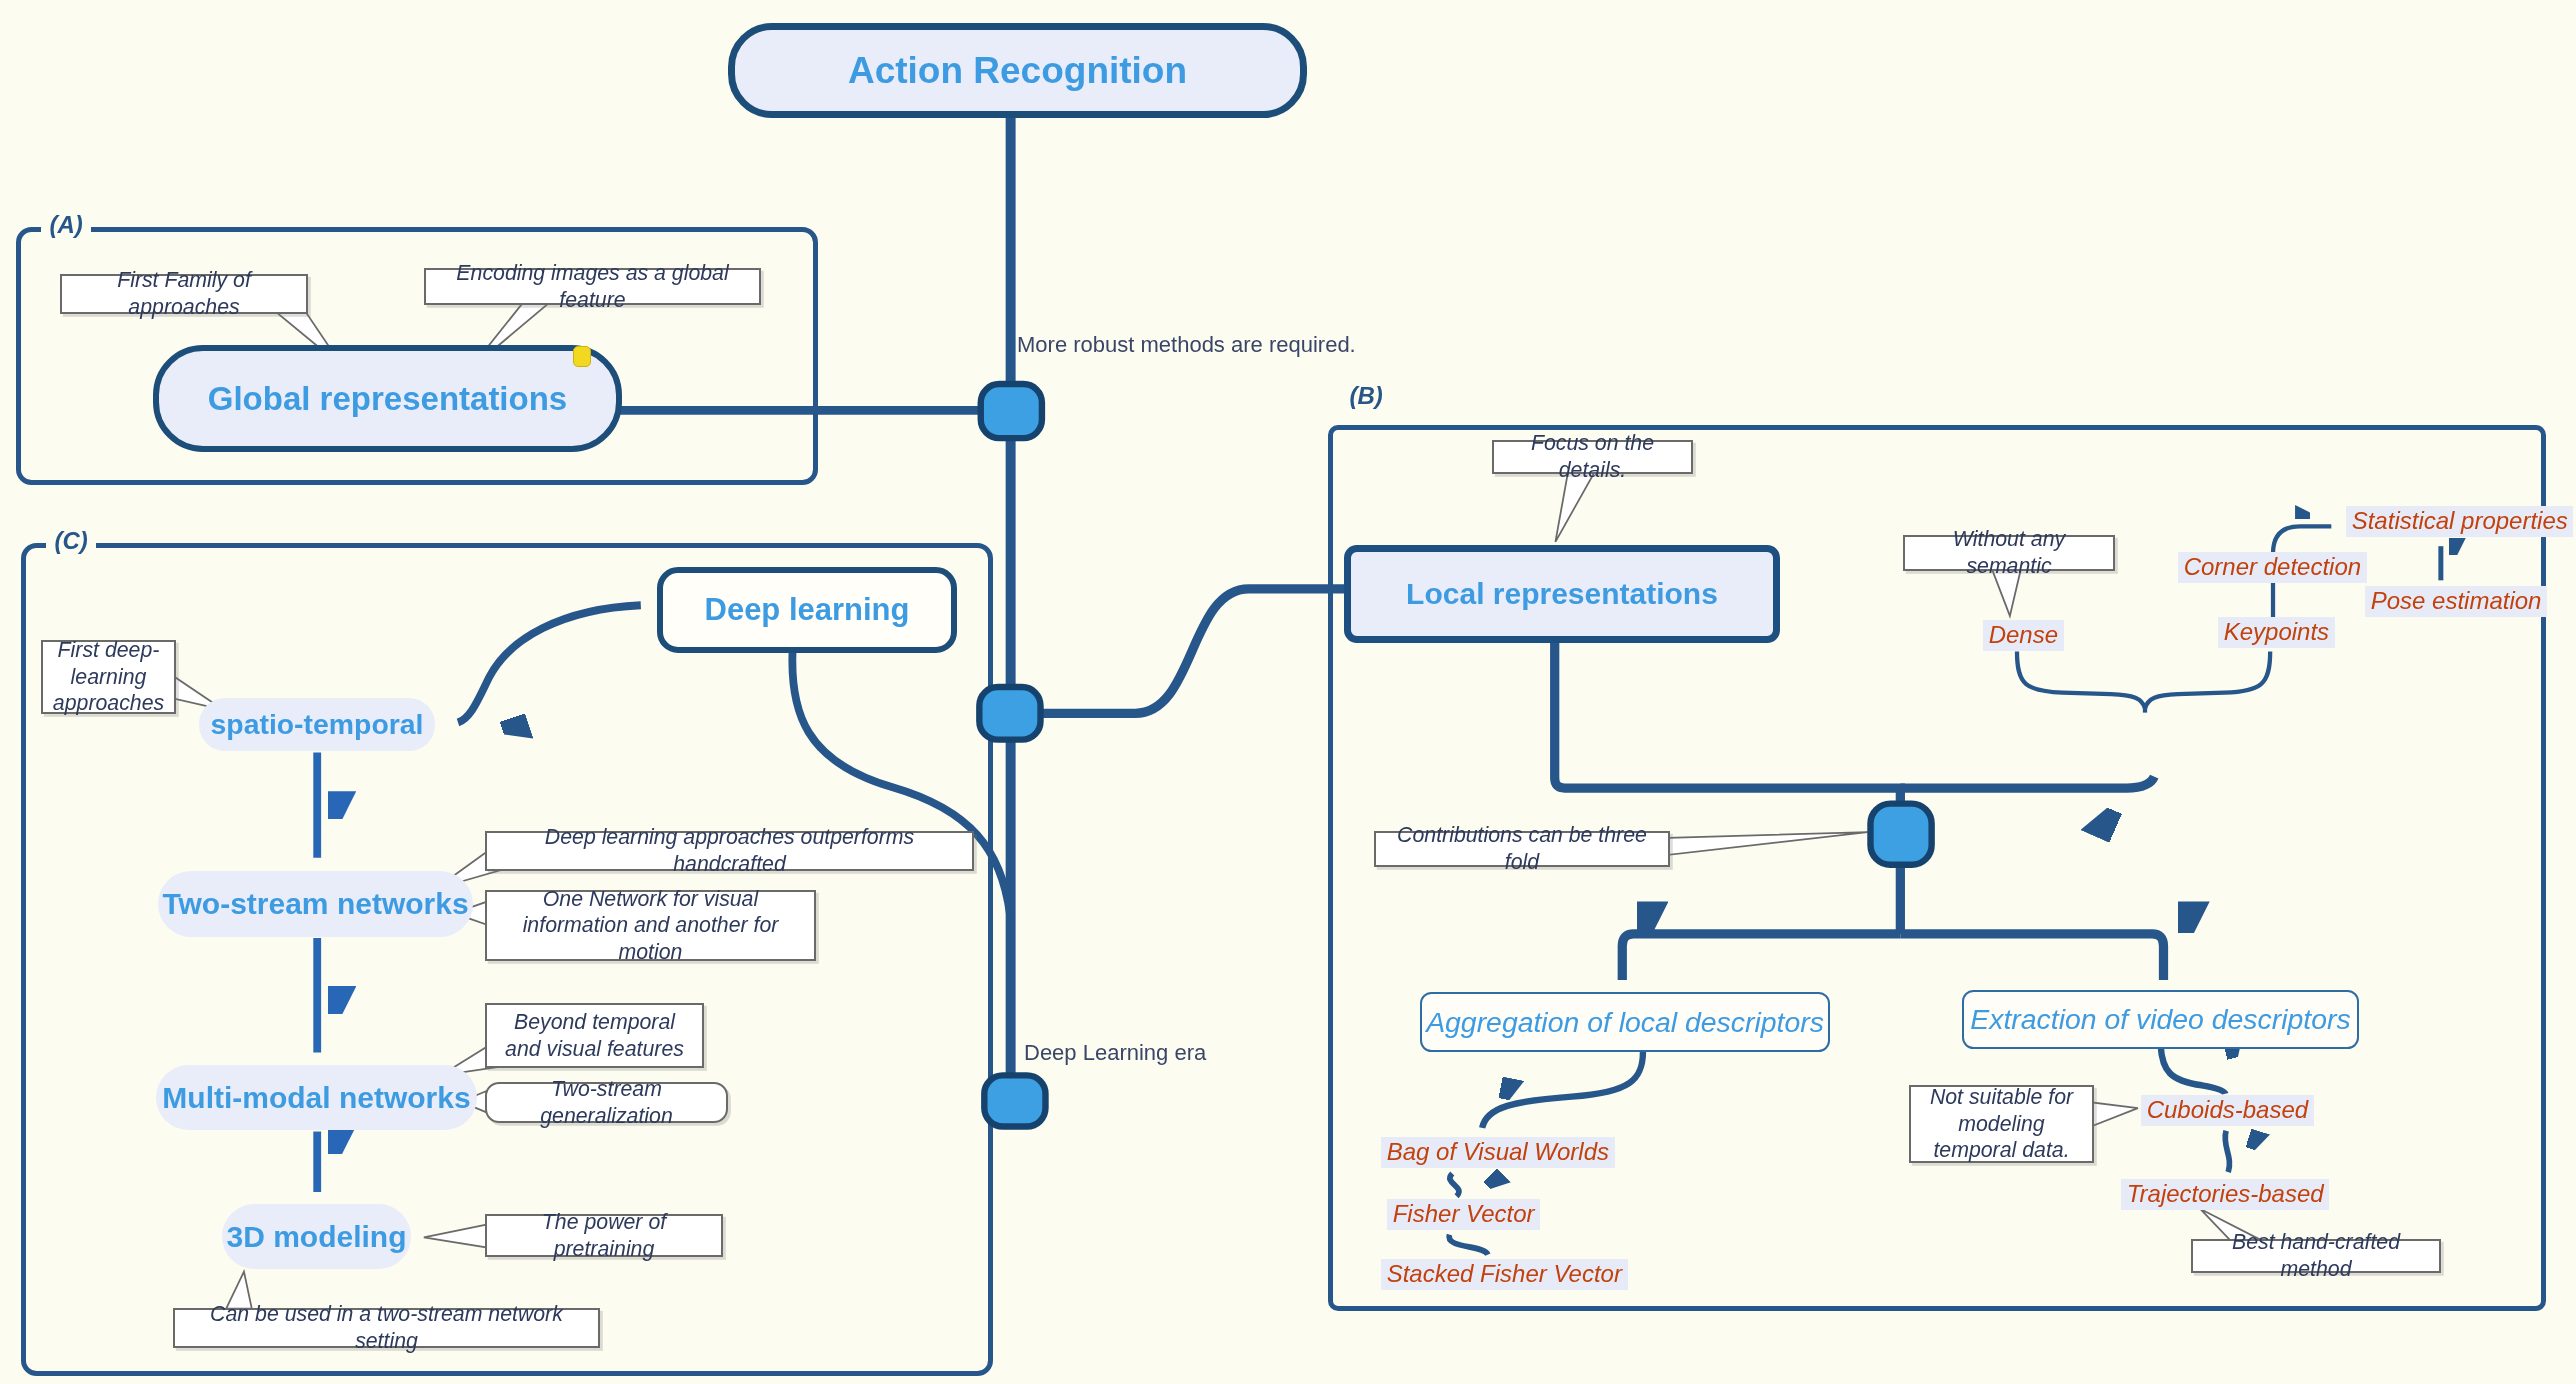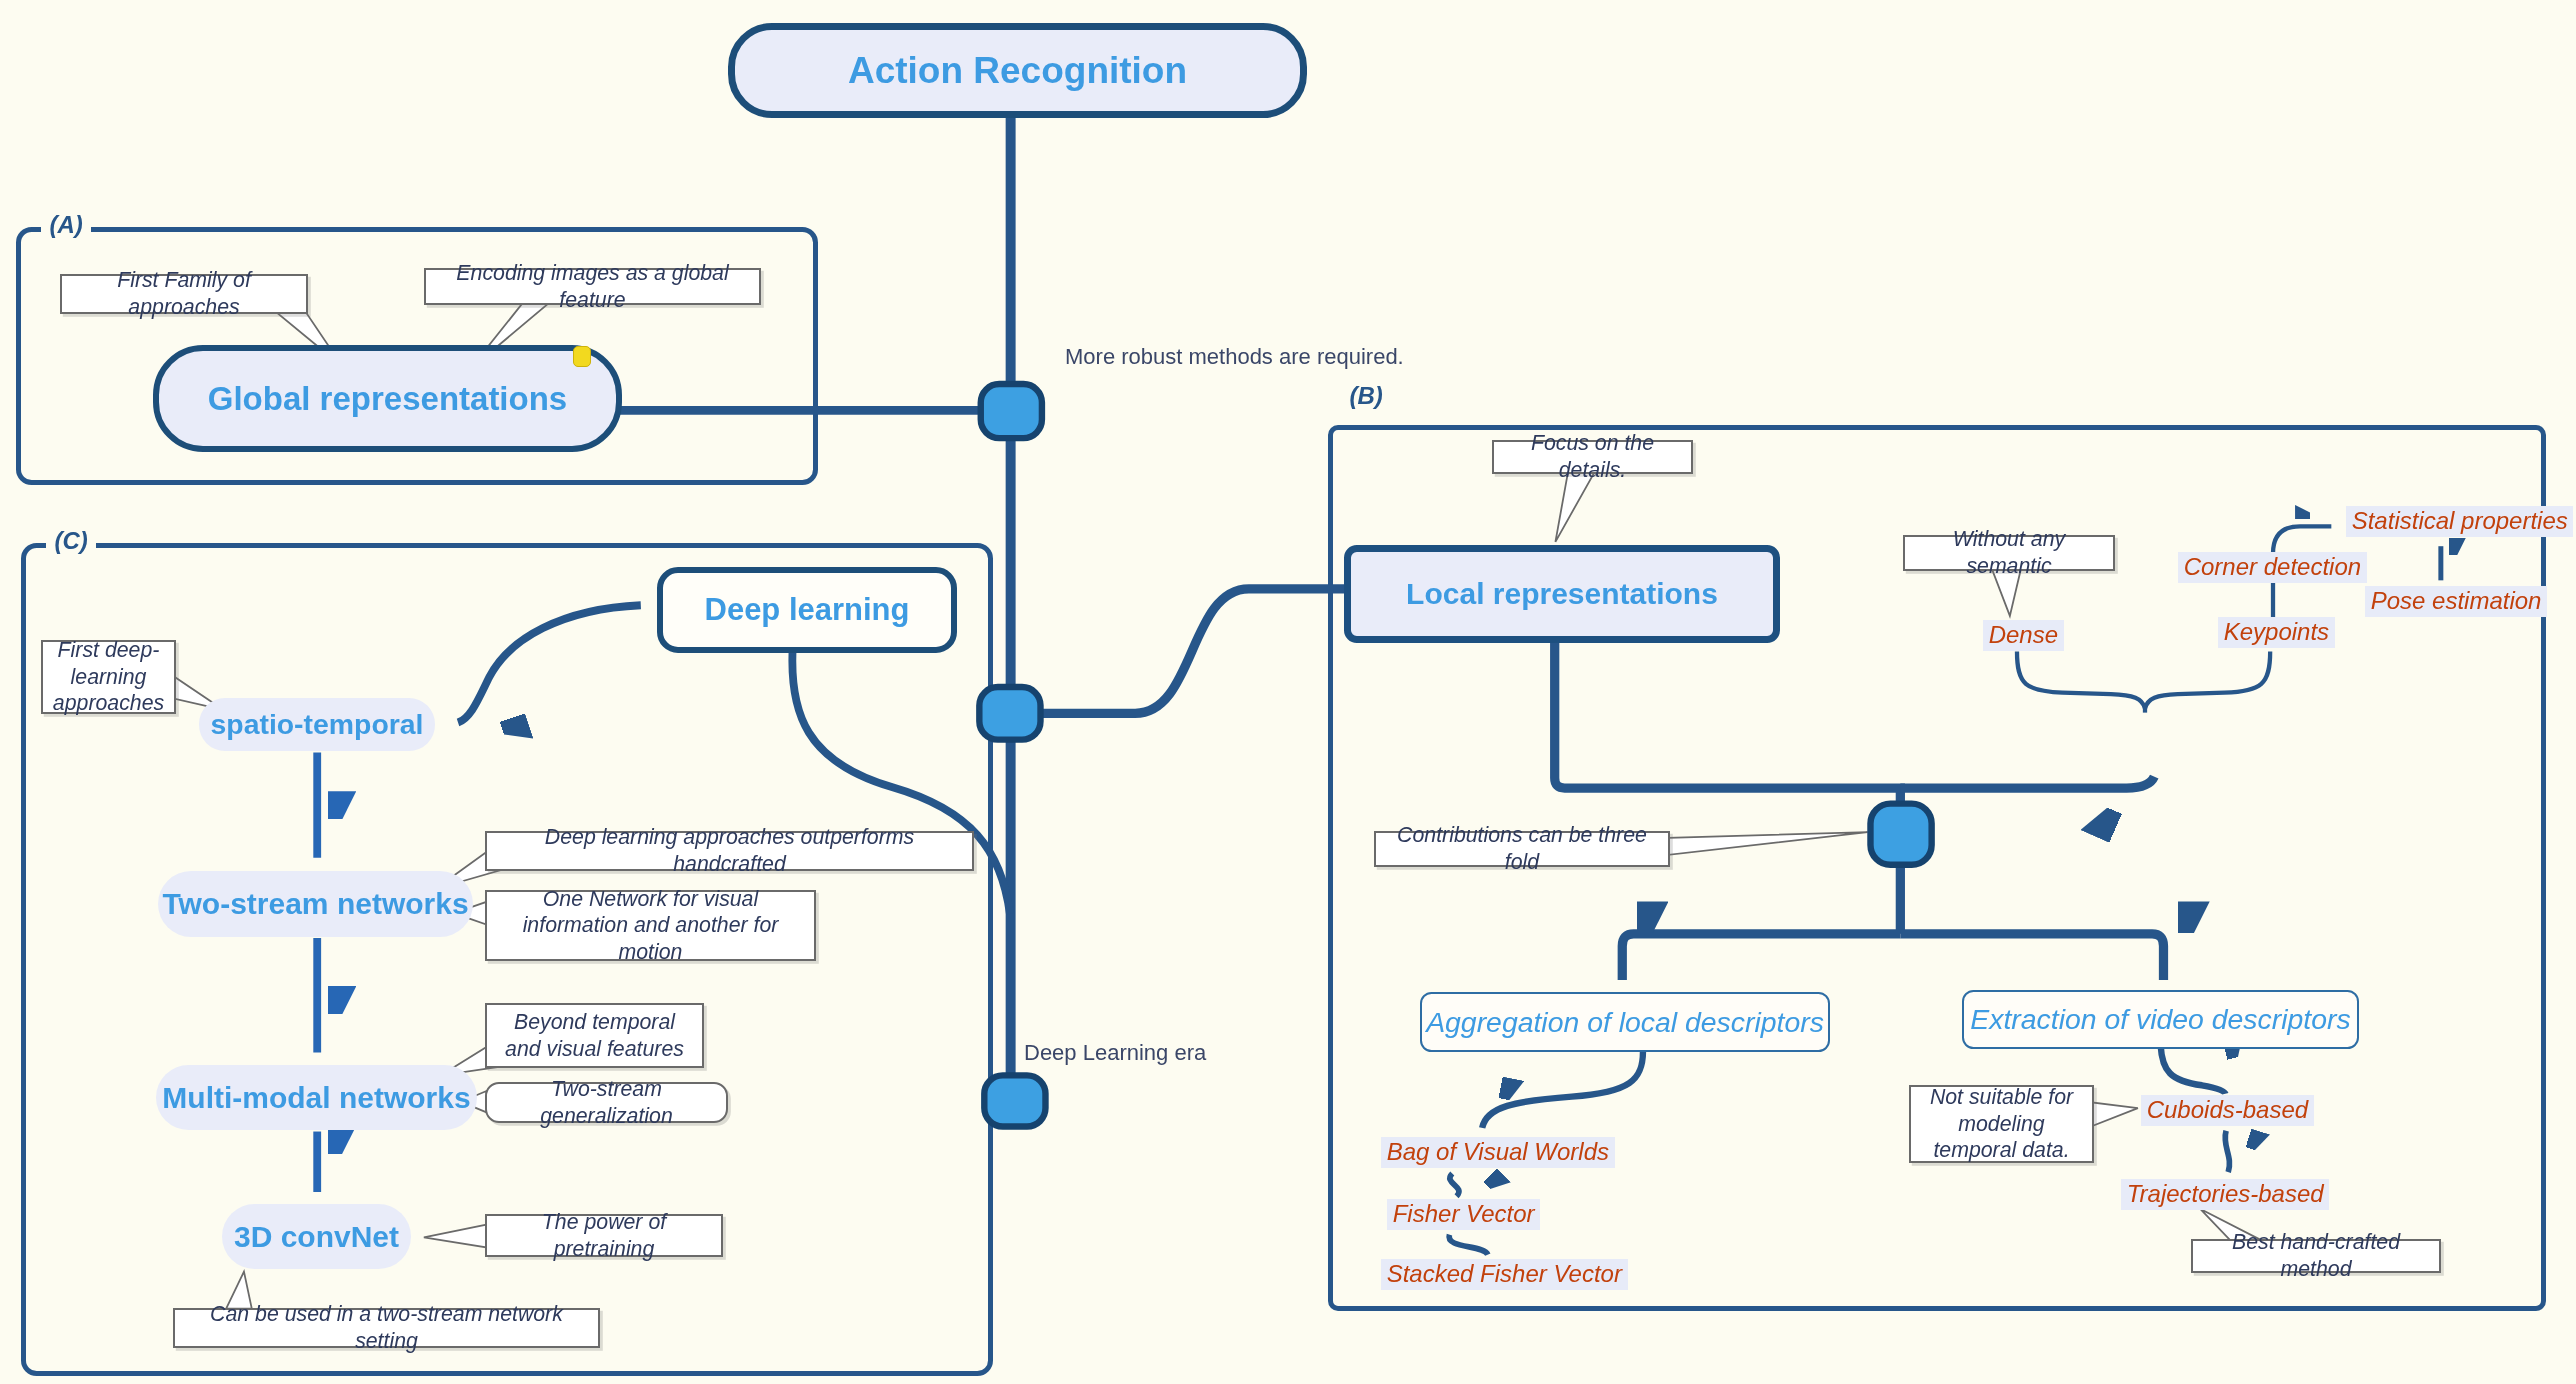--- a/index.html
+++ b/index.html
@@ -99,21 +99,21 @@
     <rect x="1384" y="1512" width="86" height="72" rx="26" fill="#3da0e2" stroke="#16436e" stroke-width="9"></rect>
     <rect x="2630" y="1130" width="86" height="86" rx="28" fill="#3da0e2" stroke="#16436e" stroke-width="9"></rect>
   </svg>
 
   <div class="tag" style="left:41px;top:213px;">(A)</div>
   <div class="tag" style="left:1341px;top:384px;background:transparent;">(B)</div>
   <div class="tag" style="left:46px;top:529px;">(C)</div>
 
   <div class="pill bordered" style="left:728px;top:23px;width:565px;height:81px;border-radius:44px;border-width:7.1px;font-size:37px;">Action Recognition</div>
 
-  <div class="note" style="left:1017px;top:344px;padding-left:48px;">More robust methods are required.</div>
+  <div class="note" style="left:1017px;top:332px;">More robust methods are required.</div>
   <div class="note" style="left:1024px;top:1040px;">Deep Learning era</div>
 
   <div class="callout" style="left:60px;top:274px;width:248px;height:40px;">First Family of approaches</div>
   <div class="callout" style="left:424px;top:268px;width:337px;height:37px;">Encoding images as a global feature</div>
   <div class="pill bordered" style="left:153px;top:345px;width:457px;height:95px;border-radius:50px;font-size:33px;">Global representations</div>
   <div class="dot" style="left:573px;top:346px;width:15.6px;height:18.5px;"></div>
 
   <div class="callout" style="left:1492px;top:440px;width:201px;height:34px;">Focus on the details.</div>
   <div class="pill bordered" style="left:1344px;top:545px;width:422px;height:84px;border-radius:12.8px;border-width:7.8px;border-color:#1d5080;font-size:30px;">Local representations</div>
 
@@ -143,18 +143,18 @@
   <div class="pill" style="left:199px;top:698px;width:236px;height:53px;border-radius:26px;font-size:28.4px;">spatio-temporal</div>
 
   <div class="callout" style="left:485px;top:831px;width:489px;height:40px;">Deep learning approaches outperforms handcrafted</div>
   <div class="pill" style="left:158px;top:871px;width:315px;height:66px;border-radius:33px;font-size:30px;">Two-stream networks</div>
   <div class="callout" style="left:485px;top:890px;width:331px;height:71px;">One Network for visual information and another for motion</div>
 
   <div class="callout" style="left:485px;top:1003px;width:219px;height:65px;">Beyond temporal and visual features</div>
   <div class="pill" style="left:156px;top:1065px;width:321px;height:65px;border-radius:33px;font-size:30px;">Multi-modal networks</div>
   <div class="callout" style="left:485px;top:1082px;width:243px;height:41px;border-radius:14px;">Two-stream generalization</div>
 
-  <div class="pill" style="left:222px;top:1204px;width:189px;height:65px;border-radius:33px;font-size:30px;">3D convNet</div>
+  <div class="pill" style="left:222px;top:1204px;width:189px;height:65px;border-radius:33px;font-size:30px;">3D modeling</div>
   <div class="callout" style="left:485px;top:1214px;width:238px;height:43px;">The power of pretraining</div>
   <div class="callout" style="left:173px;top:1308px;width:427px;height:40px;">Can be used in a  two-stream network setting</div>
 
 </div>
 
 
 </body></html>

